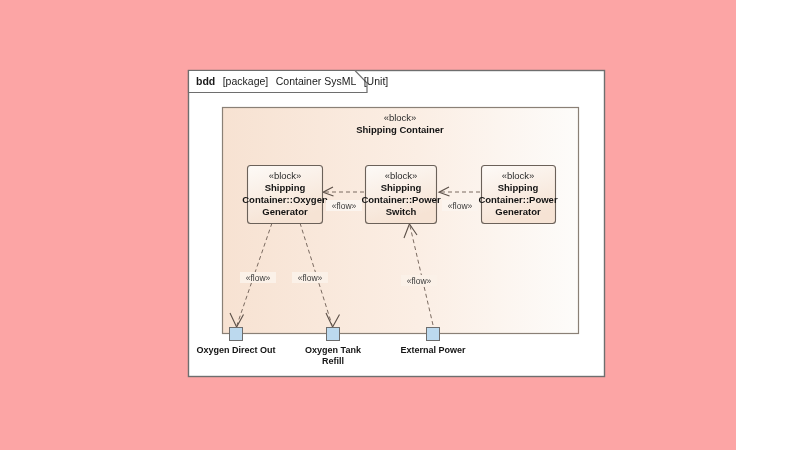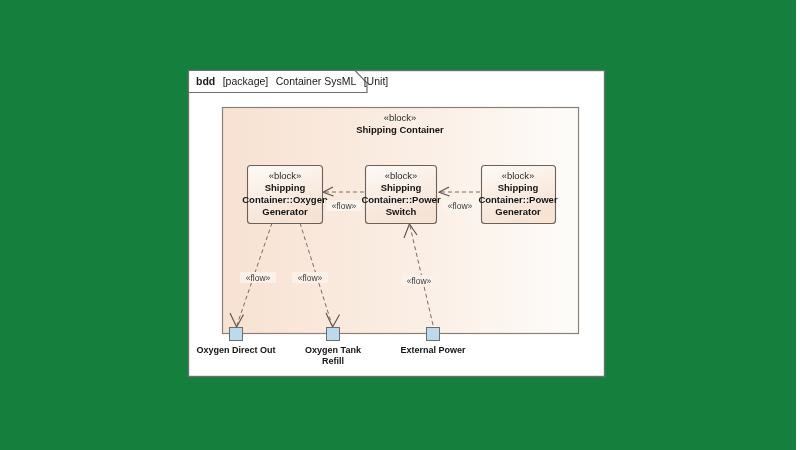--- a/index.html
+++ b/index.html
@@ -8,23 +8,23 @@
     background: #ffffff;
   }
   body {
     width: 800px;
     height: 450px;
     font-family: "Liberation Sans", sans-serif;
     overflow: hidden;
   }
   #canvas {
     position: relative;
-    width: 796px;
+    width: 736px;
     height: 450px;
-    background: #15803d;
+    background: #fca5a5;
   }
   svg#diagram {
     position: absolute;
     left: 0;
     top: 0;
     width: 800px;
     height: 450px;
   }
   .frame-label-bold {
     font-weight: bold;

